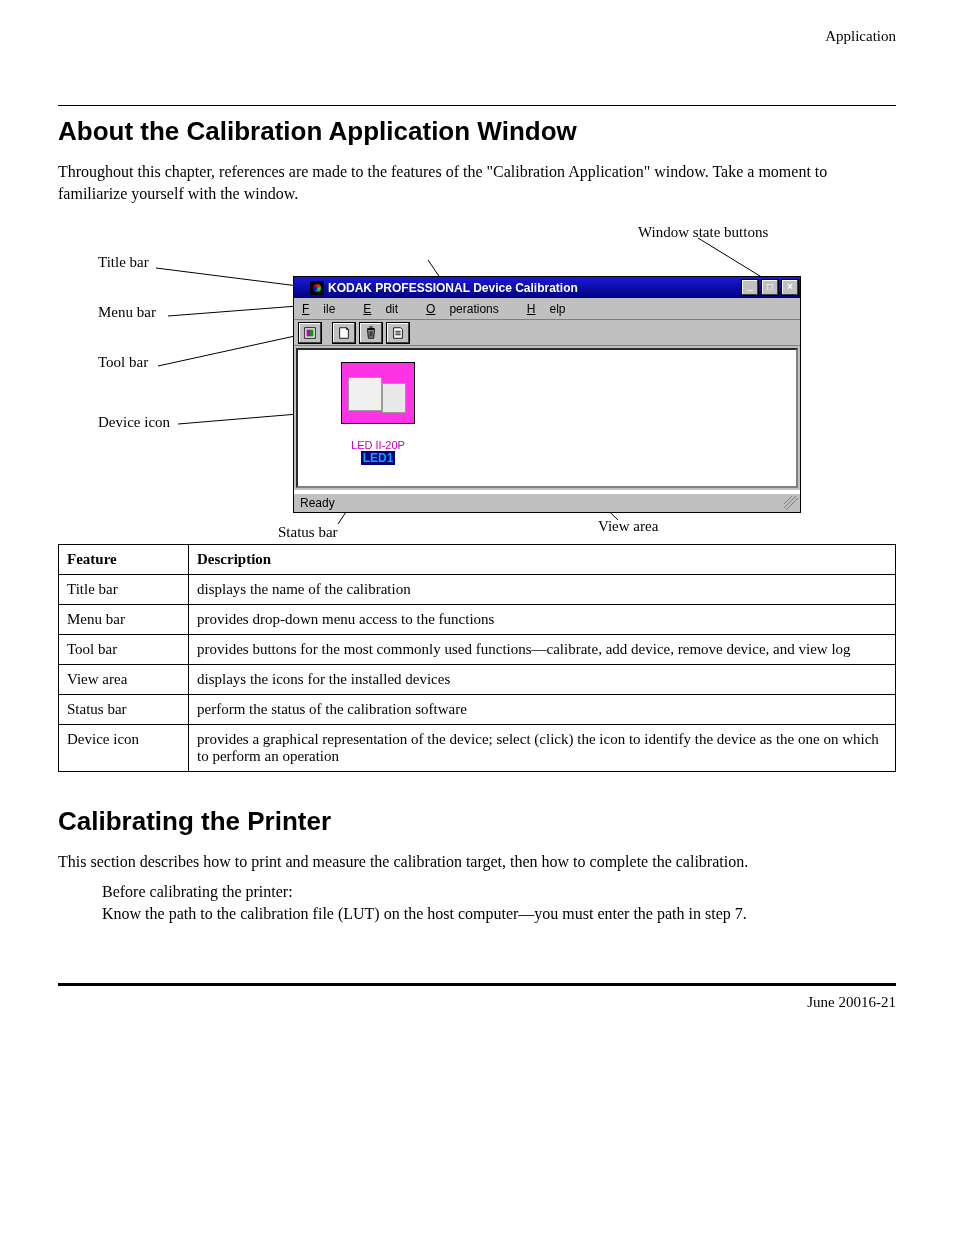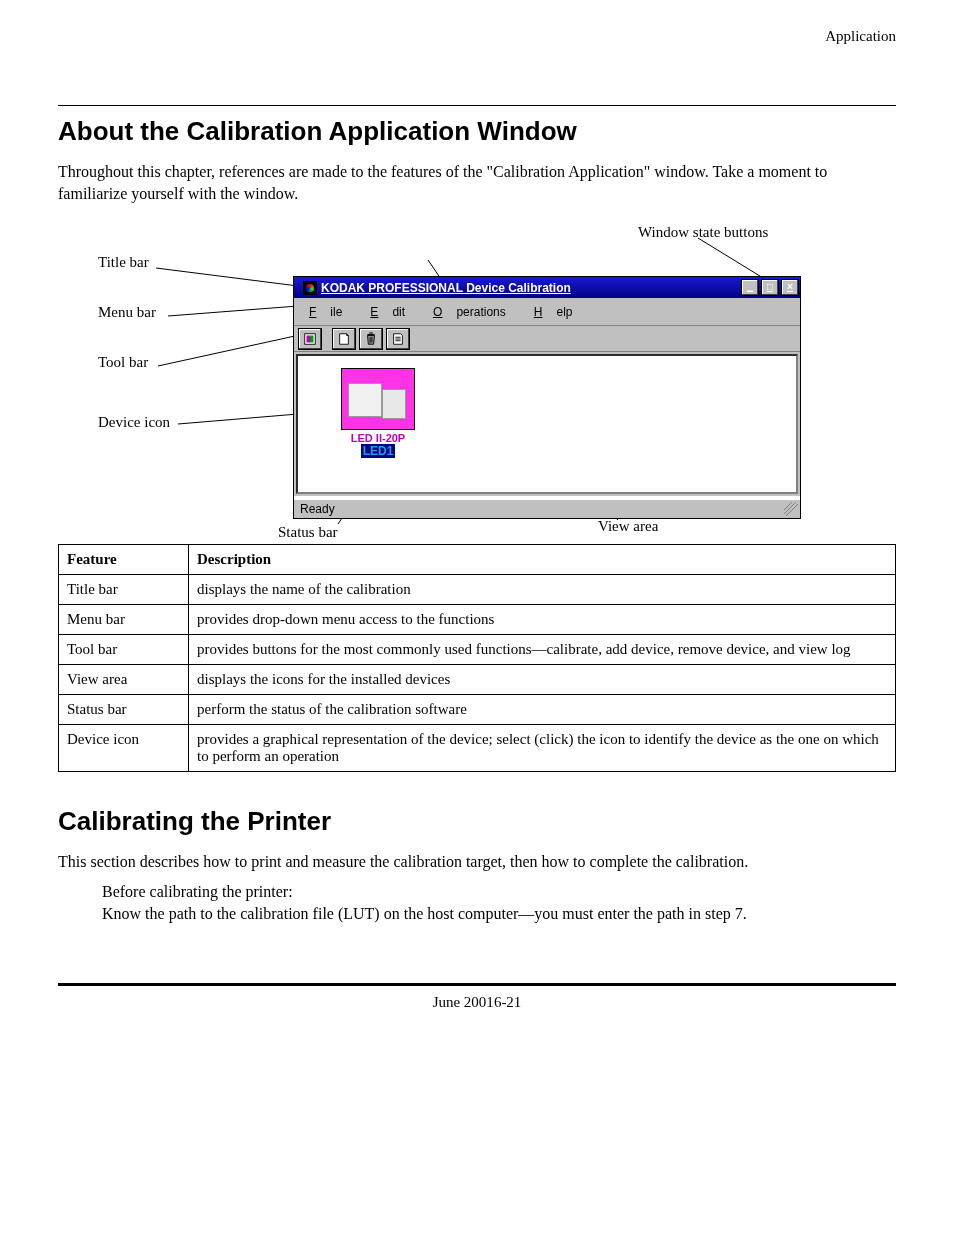--- a/index.html
+++ b/index.html
@@ -44,45 +44,44 @@
     background: #c0c0c0;
     font-family: "MS Sans Serif", Tahoma, Arial, sans-serif;
     font-size: 12px;
   }
   .titlebar {
     display: flex; align-items: center;
     height: 21px;
     background: linear-gradient(#1a1ad6,#000080);
     color: #fff;
     font-weight: bold;
-    padding-left: 9px;
-    text-decoration: underline;
+    padding-left: 16px;
   }
   .title-icon {
     width: 14px; height: 14px; margin-right: 4px;
     background: #000;
     display: inline-flex; align-items: center; justify-content: center;
   }
   .title-icon-inner { width:8px; height:8px; background: conic-gradient(#f00,#0f0,#00f,#f00); border-radius:50%; }
   .title-text { flex: 1; font-size: 12px; }
   .win-btns { display:flex; }
   .win-btn {
     width: 18px; height: 17px; margin: 2px 1px;
     background: #c0c0c0;
     border: 1px solid #000;
     box-shadow: inset -1px -1px #404040, inset 1px 1px #fff;
     font-family: "Courier New", monospace;
     font-size: 10px; font-weight: bold;
     display:flex; align-items:center; justify-content:center;
     cursor: default;
   }
   .menubar {
-    height: 28px;
+    height: 22px;
     display:flex; align-items:center;
-    padding-left: 15px;
+    padding-left: 8px;
     background: #c0c0c0;
     border-bottom: 1px solid #808080;
   }
   .menubar span { margin-right: 14px; font-size: 12px; }
   .menubar .ul { text-decoration: underline; }
   .toolbar {
     height: 26px;
     display:flex; align-items:center;
     padding: 2px 4px;
     background: #c0c0c0;
@@ -117,22 +116,22 @@
     width: 74px; height: 62px;
     background: #ff33e6;
     border: 1px solid #000;
     position: relative;
     margin: 0 auto;
     overflow:hidden;
   }
   .device-shape1 { position:absolute; left:6px; top:14px; width:34px; height:34px; background:#f0f0f0; border:1px solid #999;}
   .device-shape2 { position:absolute; left:40px; top:20px; width:24px; height:30px; background:#e8e8e8; border:1px solid #999;}
   .device-cap {
-    color: #c000c0; font-weight:bold; font-size:11px;
-    margin-top: 2px;
+    color: #c000c0; font-weight:normal; font-size:11px;
+    margin-top: 15px;
   }
   .device-label {
     display:inline-block;
     background: #000080; color:#0ea5e9;
     font-size: 12px; font-weight:bold;
     padding: 0 2px;
   }
   .statusbar {
     height: 22px;
     background: #c0c0c0;
@@ -165,21 +164,21 @@
   table.desc th { font-weight: bold; background: #fff; }
   table.desc td.label { width: 130px; }
 
   h2.section.sub { margin-top: 34px; font-size: 26px; }
   .prereq p { margin: 4px 0 0 0; font-size: 16px; }
   .prereq .indent { margin-left: 44px; }
   .prereq .bold { font-weight: bold; }
 
   .hr-bottom { border:none; border-top:3px solid #000; margin-top: 60px; }
   .footer {
-    display:flex; justify-content: center;
+    display:flex; justify-content: flex-end;
     font-size: 15px;
     margin-top: 6px;
   }
   svg.overlay { position:absolute; left:0; top:0; width:100%; height:100%; pointer-events:none; }
 </style>
 </head>
 <body>
 
 <div class="page">
   <div class="page-header">Application</div>

